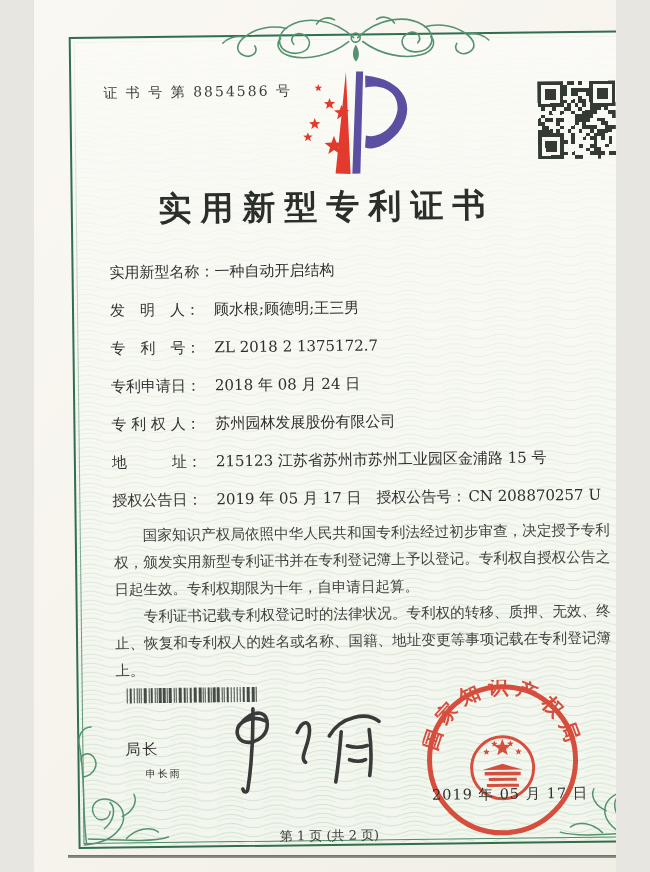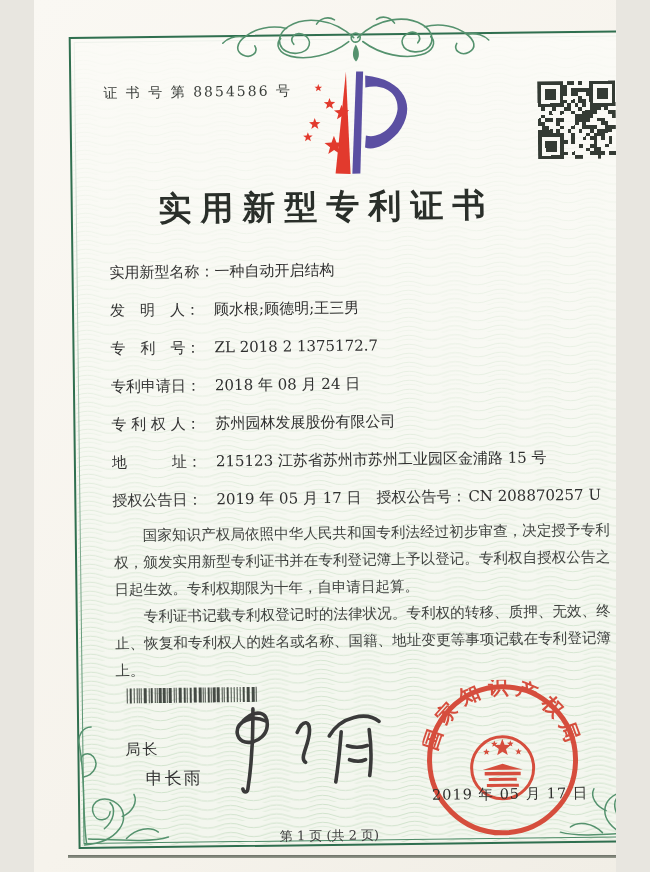--- a/index.html
+++ b/index.html
@@ -48,21 +48,21 @@
     left:79px; top:520px; width:496px;
     font-size:14.5px; line-height:27px; color:#404340;
     text-align:justify;
   }
   .body-text p { text-indent:2em; }
 
   
   .barcode { left:90px; top:686px; width:168px; height:15px; display:flex; align-items:stretch; }
   .barcode .bar { background:#454b45; }
   .director-title { left:88px; top:738px; font-size:15px; color:#333; letter-spacing:2px;font-family:Liberation Mono, monospace; }
-  .director-name { left:88px; top:765px; font-size:17px; color:#333; letter-spacing:2px;padding-left:20px; }
+  .director-name { left:88px; top:765px; font-size:10px; color:#333; letter-spacing:2px;padding-left:20px; }
   .signature { left:172px; top:702px; width:185px; height:95px; }
   .seal { left:385px; top:682px; width:160px; height:160px; opacity:0.92; }
   .seal-date { left:394px; top:787px; font-size:14.5px; color:#30302e; letter-spacing:1px; z-index:3; }
   .page-indicator { left:0; right:0; top:827px; text-align:center; font-size:13px; color:#3c3c3c; }
 
   .page-edge {
     position:absolute; left:34px; top:855px; width:616px; height:3px;
     background:linear-gradient(180deg,#6b7066,#969a8e); z-index:4;
   }
   .ornament { z-index:3; }

